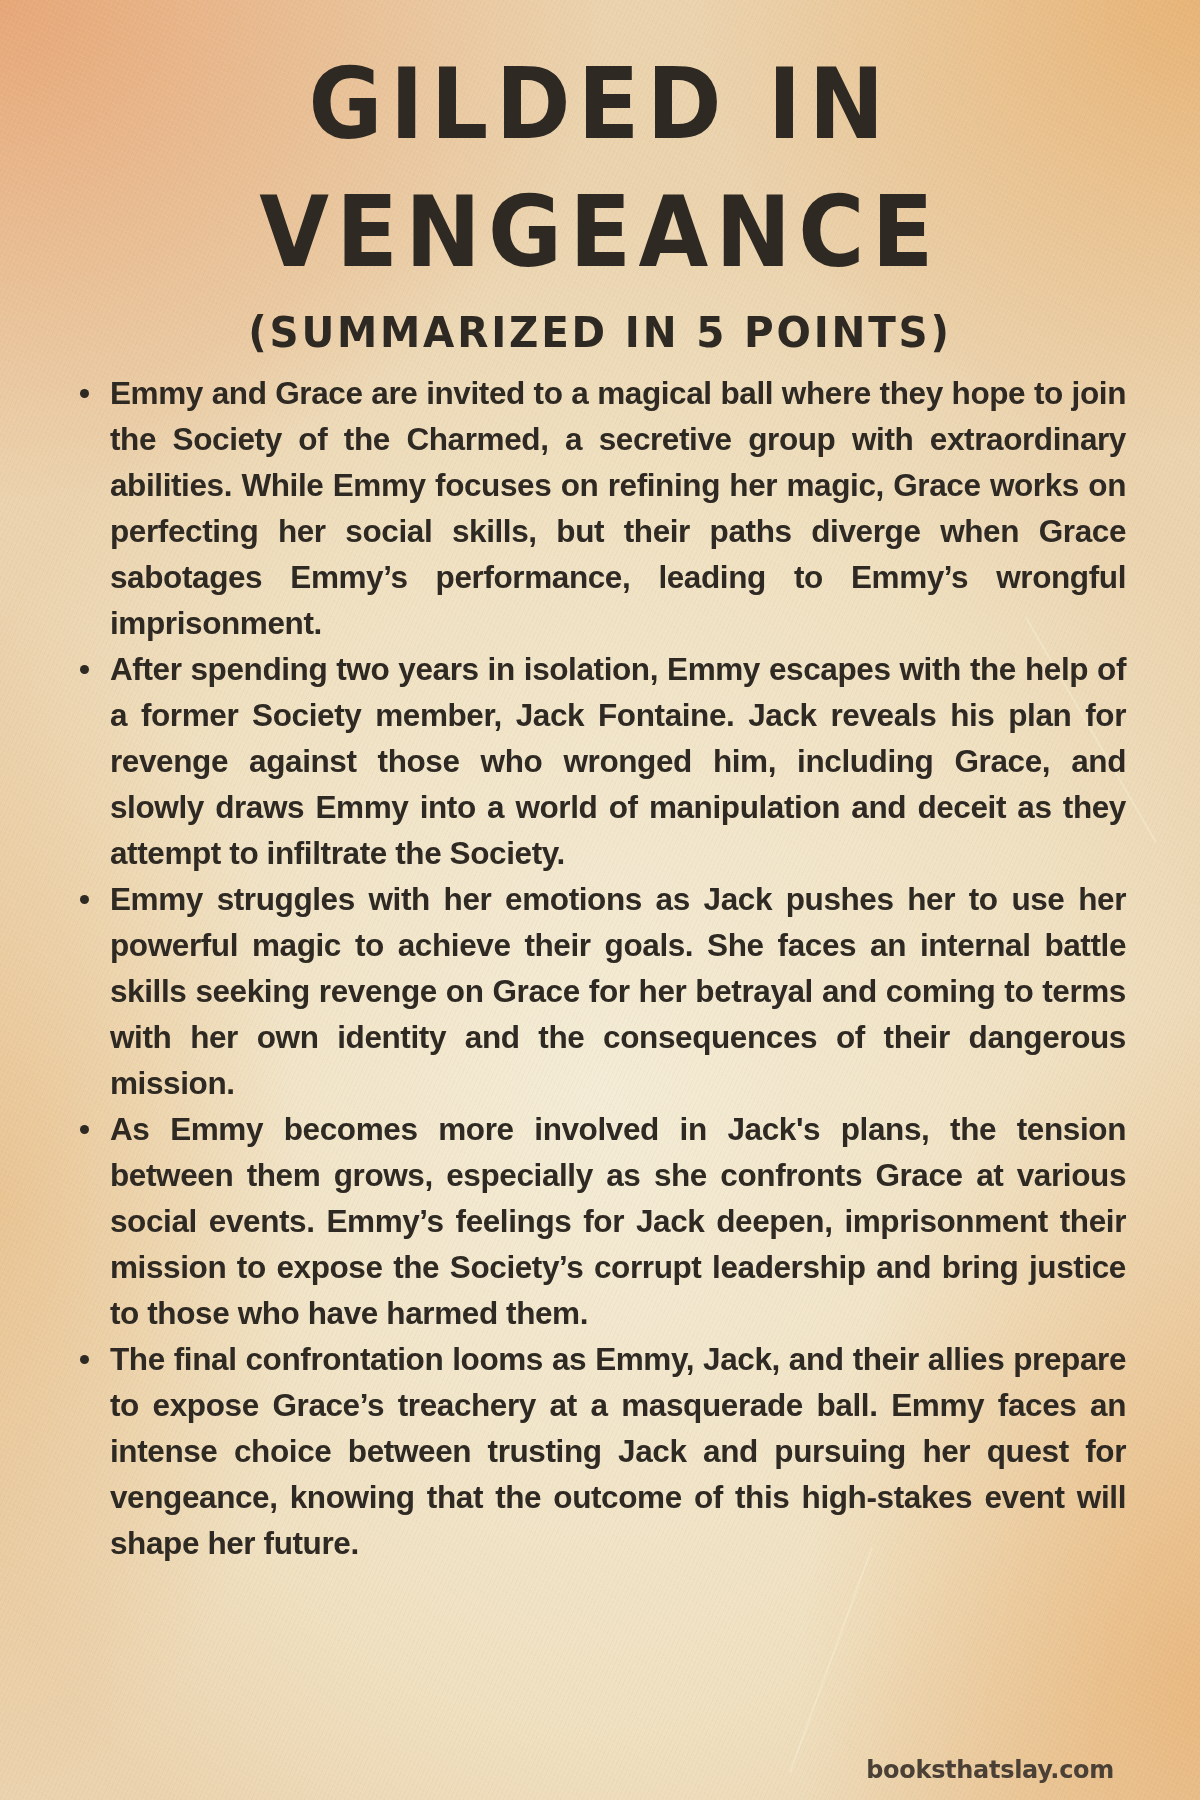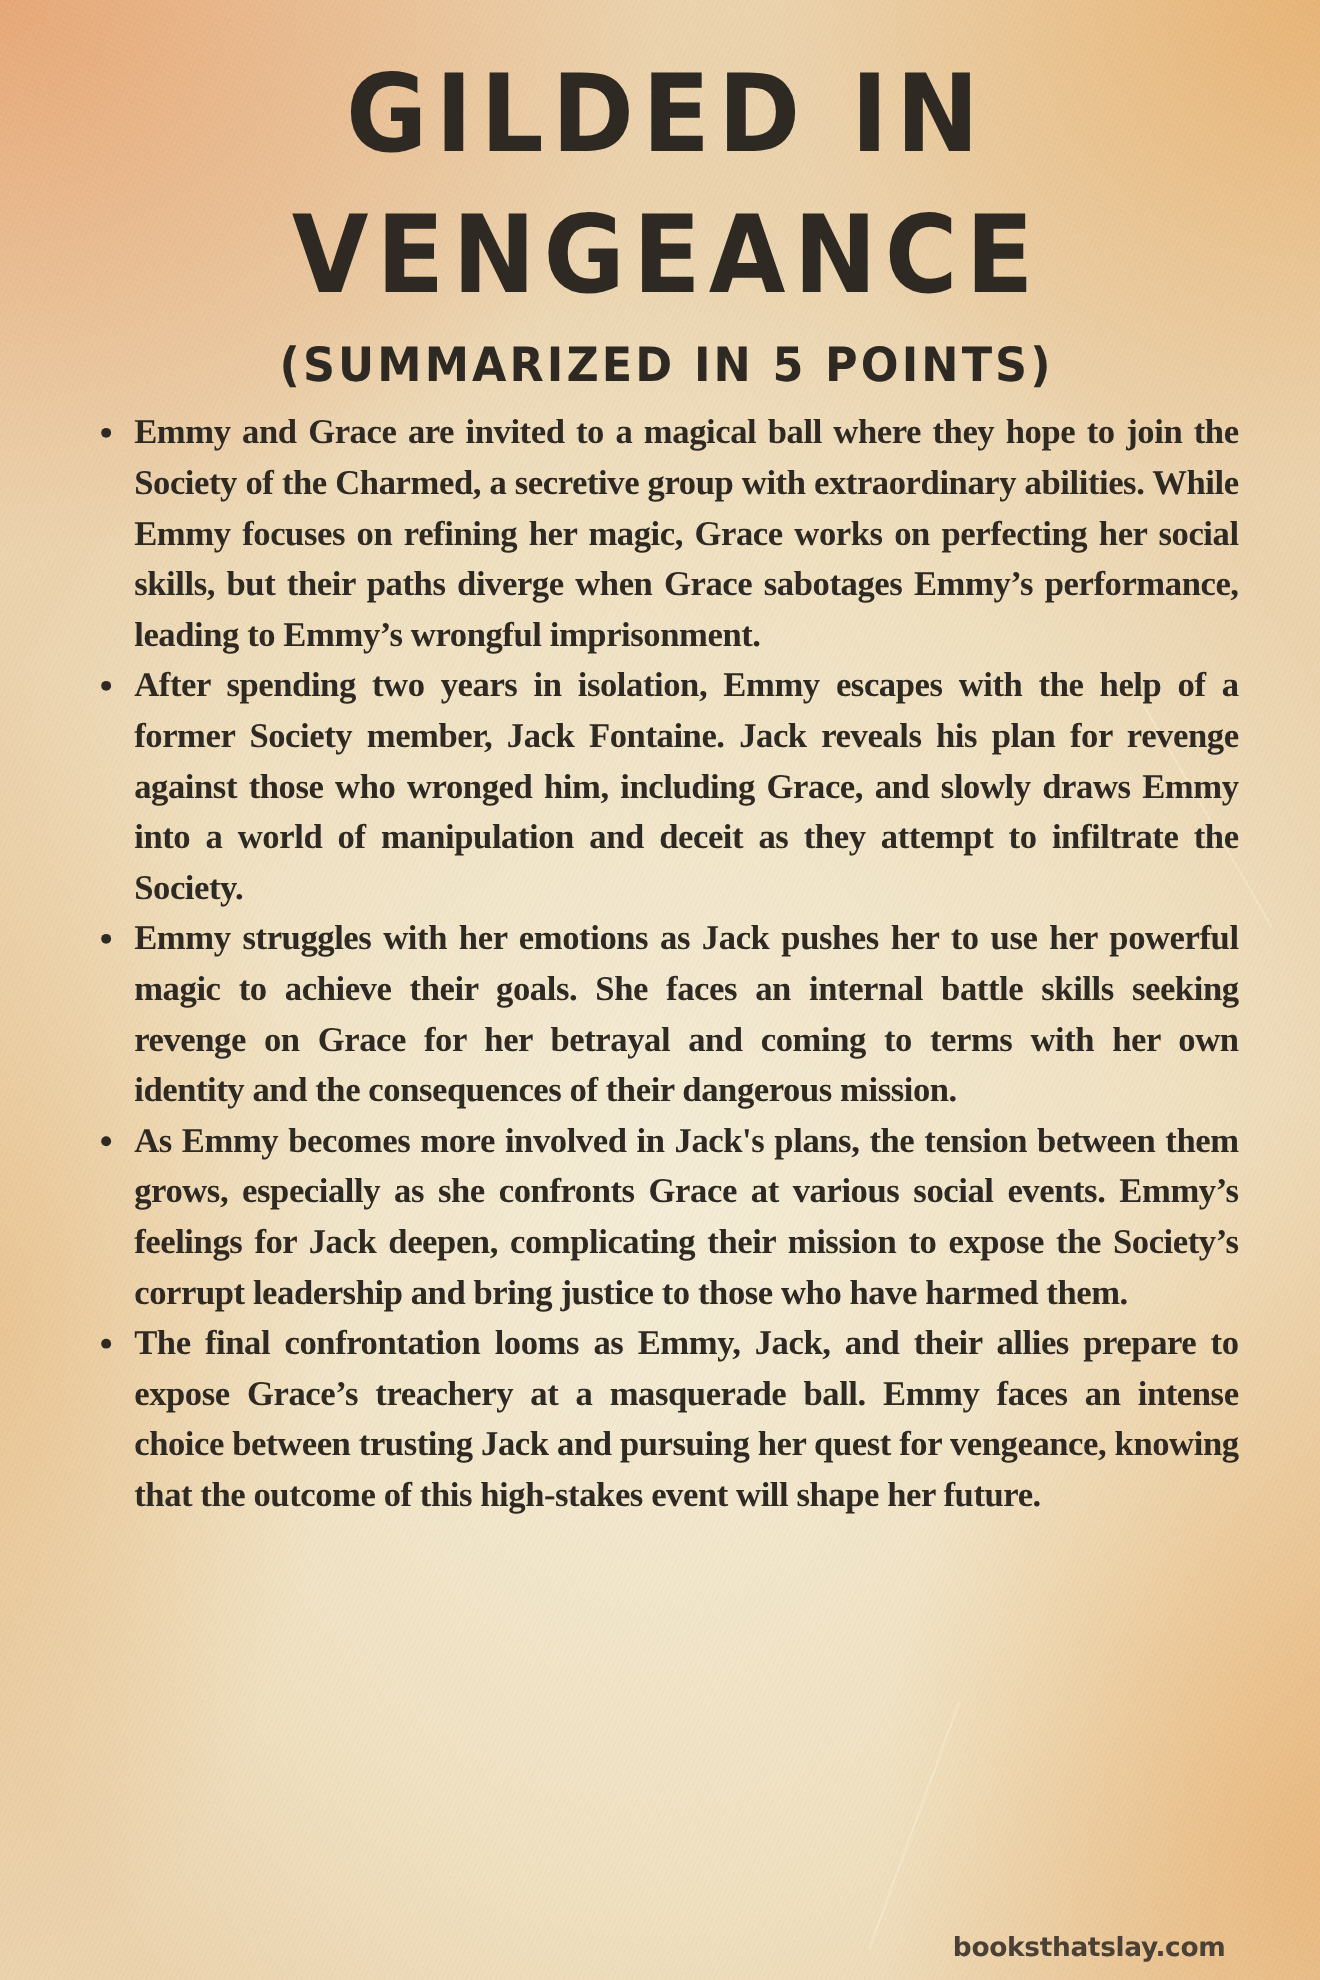--- a/index.html
+++ b/index.html
@@ -29,21 +29,20 @@
         repeating-linear-gradient(25deg, rgba(255,255,255,0.05) 0px, rgba(255,255,255,0.05) 1px, transparent 1px, transparent 5px);
     }
     .crease {
       position: absolute;
       pointer-events: none;
       background: rgba(255,255,240,0.25);
     }
     .page {
       position: relative;
       z-index: 2;
-      padding-left: 12px;
     }
     .title {
       text-align: center;
       font-family: "DejaVu Sans", sans-serif;
       font-weight: bold;
       font-size: 98px;
       line-height: 128px;
       letter-spacing: 8px;
       margin: 0;
       padding-top: 40px;
@@ -60,21 +59,21 @@
       line-height: 60px;
       transform: scaleX(0.94);
     }
     ul.points {
       list-style: none;
       margin: 8px 0 0 0;
       padding: 0 74px 0 110px;
     }
     ul.points li {
       position: relative;
-      font-family: Liberation Serif, serif;
+      font-family: Liberation Sans, sans-serif;
       font-weight: bold;
       font-size: 31.5px;
       line-height: 46px;
       text-align: justify;
       letter-spacing: -0.4px;
     }
     ul.points li::before {
       content: "";
       position: absolute;
       left: -30px;
@@ -107,18 +106,18 @@
   <h1 class="title">
     <span>GILDED IN</span><br>
     <span>VENGEANCE</span>
   </h1>
   <div class="subtitle">(SUMMARIZED IN 5 POINTS)</div>
 
   <ul class="points">
     <li>Emmy and Grace are invited to a magical ball where they hope to join the Society of the Charmed, a secretive group with extraordinary abilities. While Emmy focuses on refining her magic, Grace works on perfecting her social skills, but their paths diverge when Grace sabotages Emmy’s performance, leading to Emmy’s wrongful imprisonment.</li>
     <li>After spending two years in isolation, Emmy escapes with the help of a former Society member, Jack Fontaine. Jack reveals his plan for revenge against those who wronged him, including Grace, and slowly draws Emmy into a world of manipulation and deceit as they attempt to infiltrate the Society.</li>
     <li>Emmy struggles with her emotions as Jack pushes her to use her powerful magic to achieve their goals. She faces an internal battle skills seeking revenge on Grace for her betrayal and coming to terms with her own identity and the consequences of their dangerous mission.</li>
-    <li>As Emmy becomes more involved in Jack's plans, the tension between them grows, especially as she confronts Grace at various social events. Emmy’s feelings for Jack deepen, complicating their mission to expose the Society’s corrupt leadership and bring justice to those who have harmed them.</li>
+    <li>As Emmy becomes more involved in Jack's plans, the tension between them grows, especially as she confronts Grace at various social events. Emmy’s feelings for Jack deepen, imprisonment their mission to expose the Society’s corrupt leadership and bring justice to those who have harmed them.</li>
     <li>The final confrontation looms as Emmy, Jack, and their allies prepare to expose Grace’s treachery at a masquerade ball. Emmy faces an intense choice between trusting Jack and pursuing her quest for vengeance, knowing that the outcome of this high-stakes event will shape her future.</li>
   </ul>
 </div>
 
 <div class="footer">booksthatslay.com</div>
 
 </body></html>

